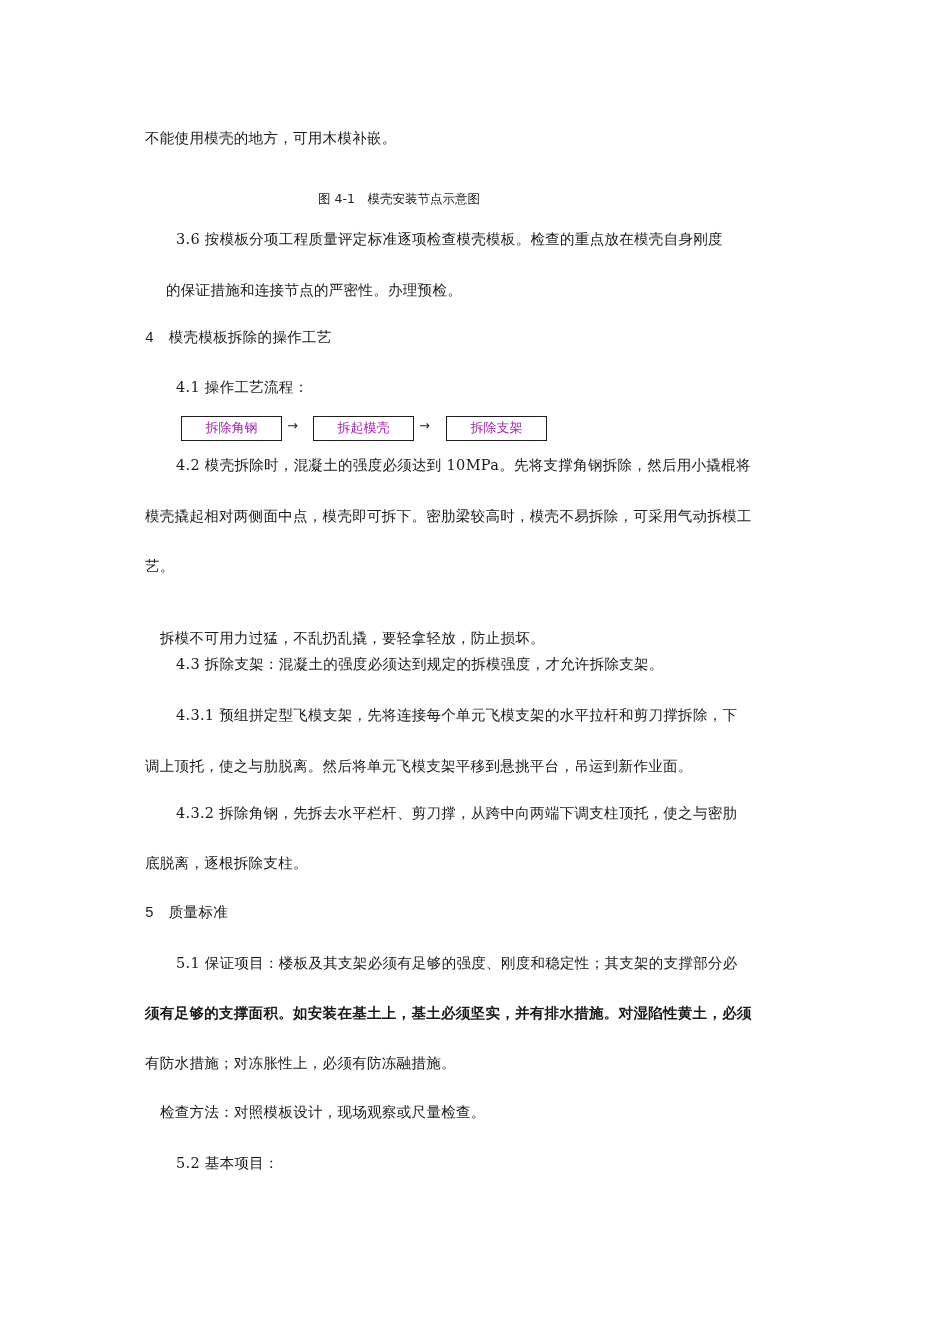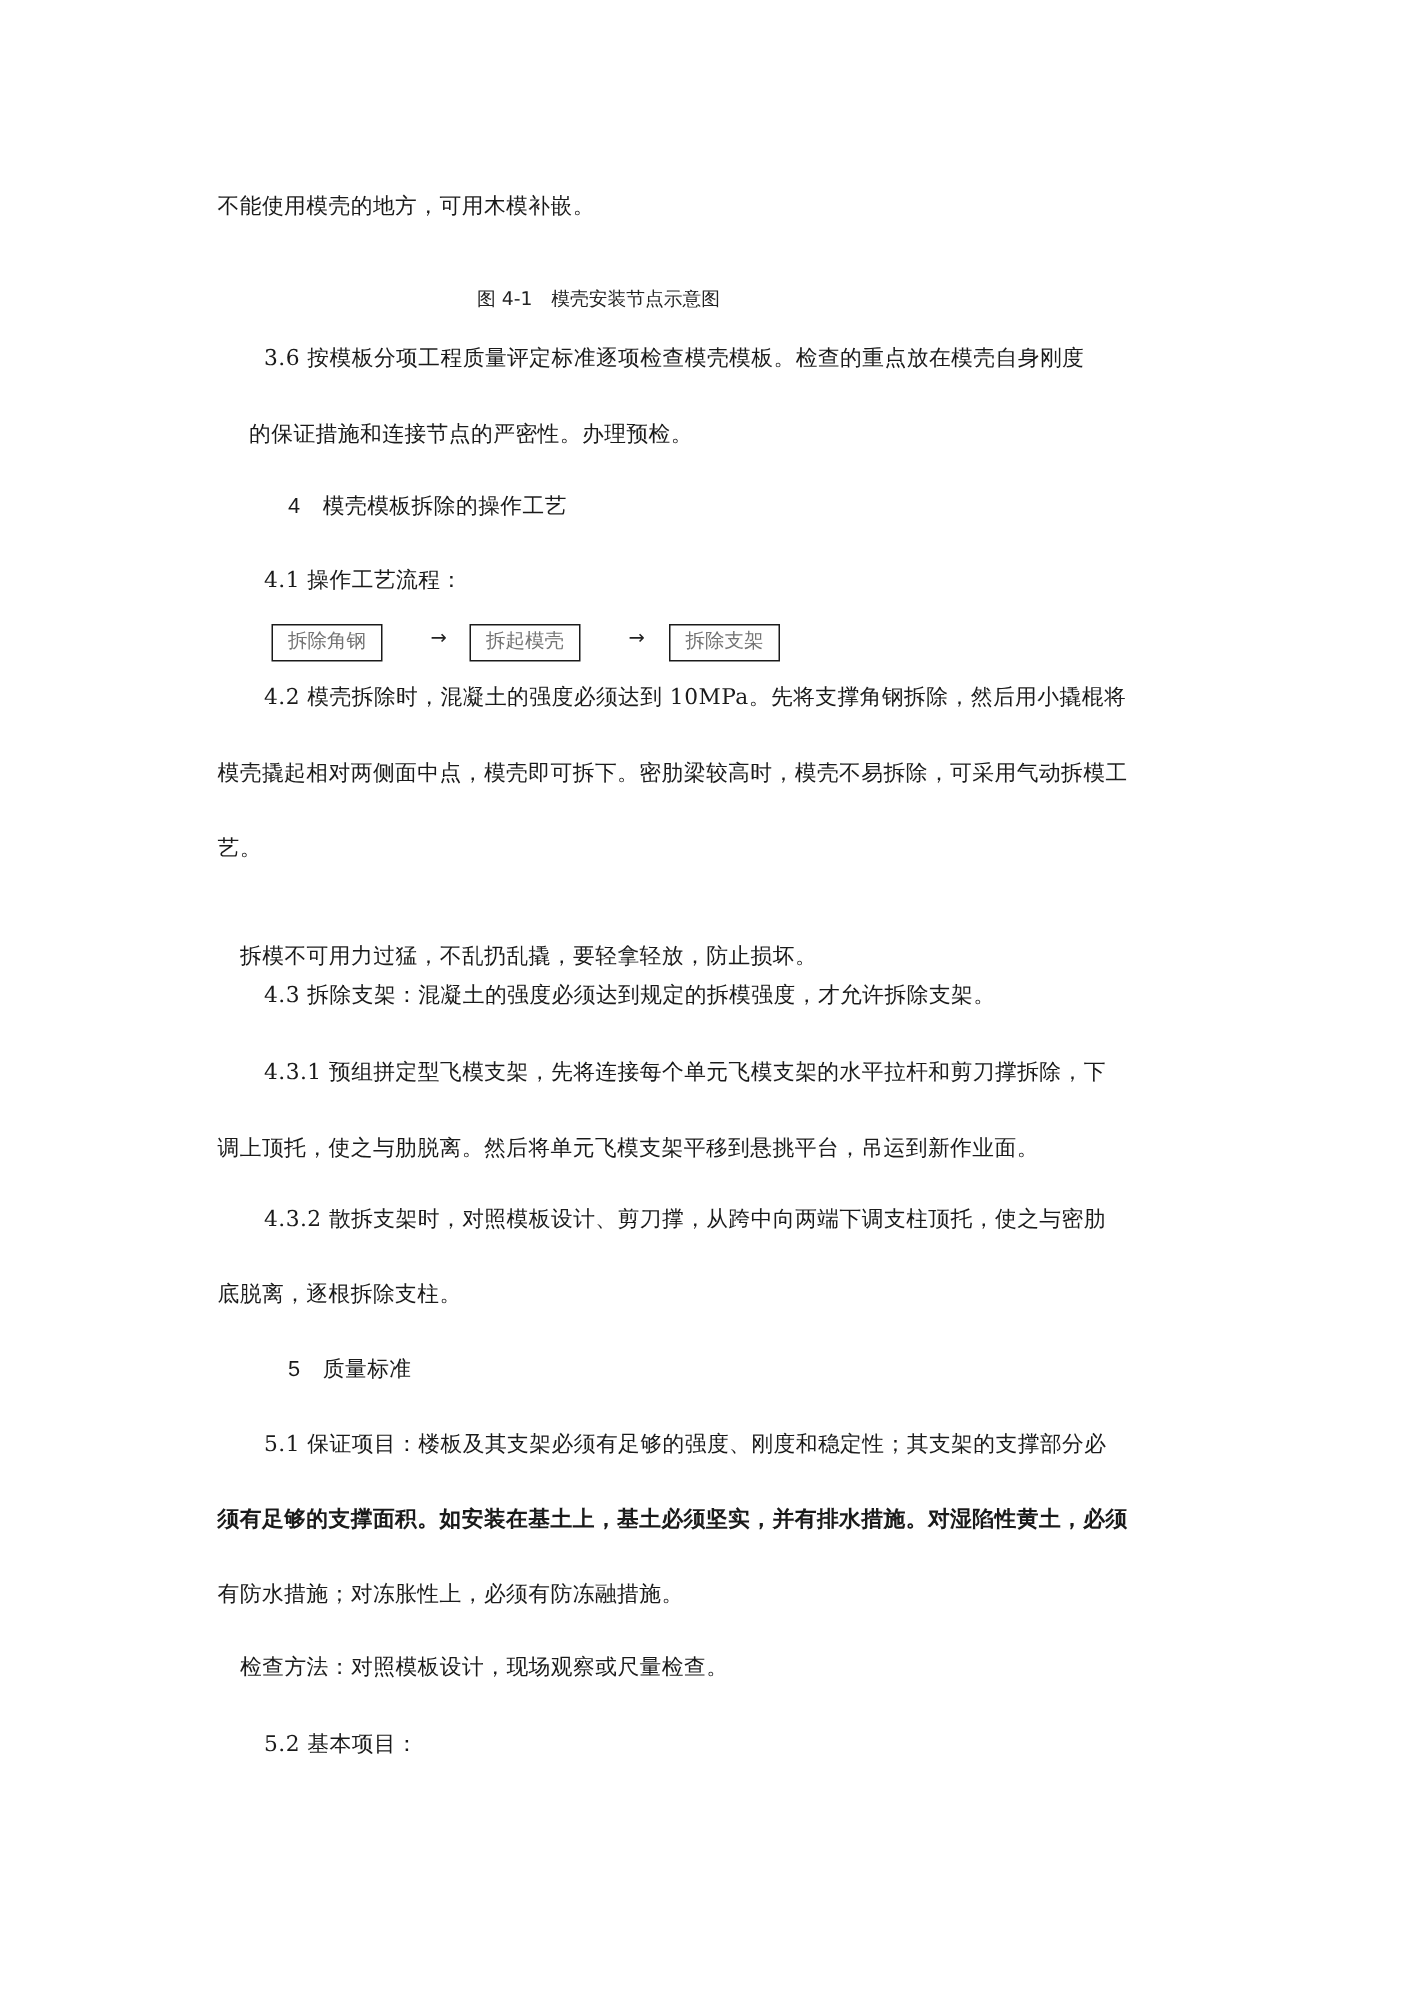--- a/index.html
+++ b/index.html
@@ -29,35 +29,34 @@
       position: absolute;
       left: 0;
       width: 798px;
       text-align: center;
       font-size: 12.5px;
       font-family: "DejaVu Sans", "Liberation Sans", sans-serif;
       color: #222;
       top: 191px;
     }
     .heading {
-      font-family: Liberation Sans, sans-serif;
+      font-family: Liberation Mono, monospace;
       font-size: 14.5px;
-      margin-left: 47px;
     }
     .flow-box {
       position: absolute;
       top: 416px;
-      width: 74px;
+      width: 101px;
       height: 25px;
       border: 1.3px solid #1a1a1a;
       box-sizing: border-box;
       font-size: 13px;
       line-height: 21px;
       text-align: center;
-      color: #737373;
+      color: #a21caf;
     }
     .flow-arrow {
       position: absolute;
       top: 416px;
       font-size: 13px;
       line-height: 20px;
       color: #222;
       font-family: "DejaVu Sans", sans-serif;
     }
   </style>
@@ -88,21 +87,21 @@
   <div class="line indent1" style="top:455px;">4.2 模壳拆除时，混凝土的强度必须达到 10MPa。先将支撑角钢拆除，然后用小撬棍将</div>
   <div class="line" style="top:506px;">模壳撬起相对两侧面中点，模壳即可拆下。密肋梁较高时，模壳不易拆除，可采用气动拆模工</div>
   <div class="line" style="top:556px;">艺。</div>
   <div class="line indent-half" style="top:628px;">拆模不可用力过猛，不乱扔乱撬，要轻拿轻放，防止损坏。</div>
 
   <div class="line indent1" style="top:654px;">4.3 拆除支架：混凝土的强度必须达到规定的拆模强度，才允许拆除支架。</div>
 
   <div class="line indent1" style="top:705px;">4.3.1 预组拼定型飞模支架，先将连接每个单元飞模支架的水平拉杆和剪刀撑拆除，下</div>
   <div class="line" style="top:756px;">调上顶托，使之与肋脱离。然后将单元飞模支架平移到悬挑平台，吊运到新作业面。</div>
 
-  <div class="line indent1" style="top:803px;">4.3.2 散拆支架时，对照模板设计、剪刀撑，从跨中向两端下调支柱顶托，使之与密肋</div>
+  <div class="line indent1" style="top:803px;">4.3.2 拆除角钢，先拆去水平栏杆、剪刀撑，从跨中向两端下调支柱顶托，使之与密肋</div>
   <div class="line" style="top:853px;">底脱离，逐根拆除支柱。</div>
 
   <div class="line heading" style="top:903px;">5　质量标准</div>
 
   <div class="line indent1" style="top:953px;">5.1 保证项目：楼板及其支架必须有足够的强度、刚度和稳定性；其支架的支撑部分必</div>
   <div class="line" style="top:1003px;font-weight:bold;">须有足够的支撑面积。如安装在基土上，基土必须坚实，并有排水措施。对湿陷性黄土，必须</div>
   <div class="line" style="top:1053px;">有防水措施；对冻胀性上，必须有防冻融措施。</div>
   <div class="line indent-half" style="top:1102px;">检查方法：对照模板设计，现场观察或尺量检查。</div>
 
   <div class="line indent1" style="top:1153px;">5.2 基本项目：</div>

